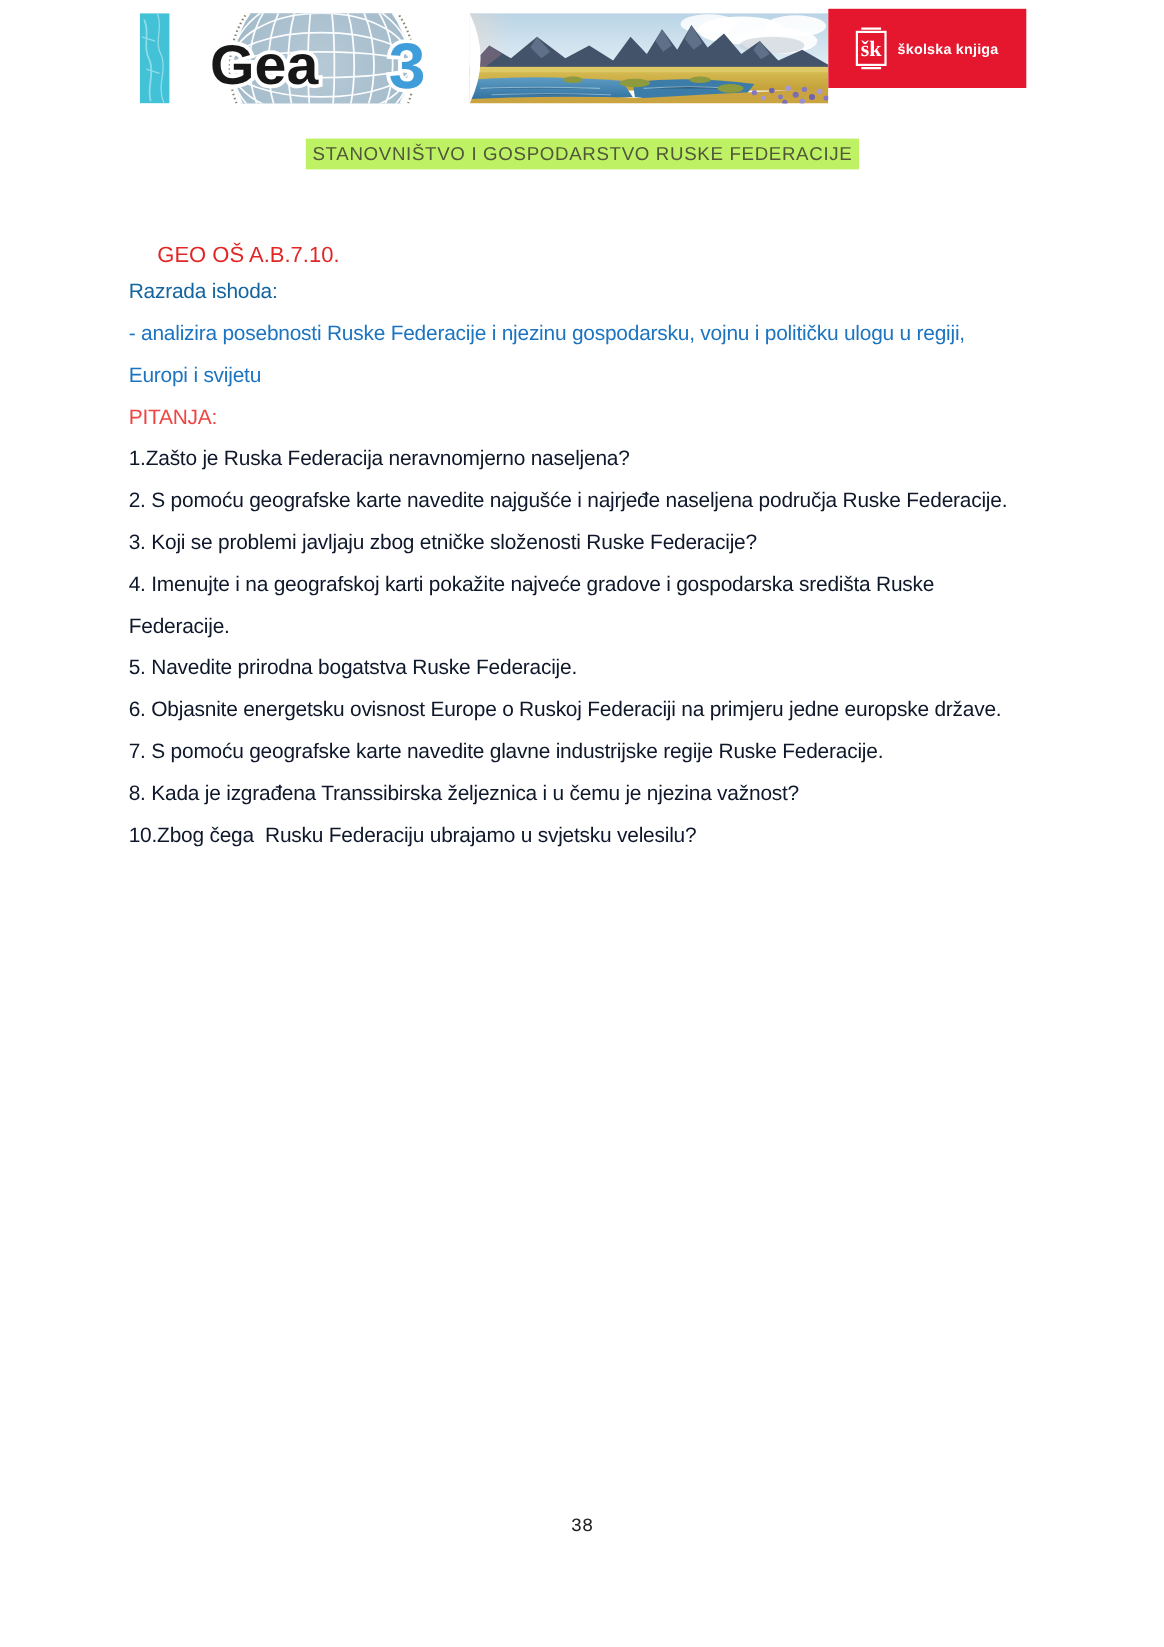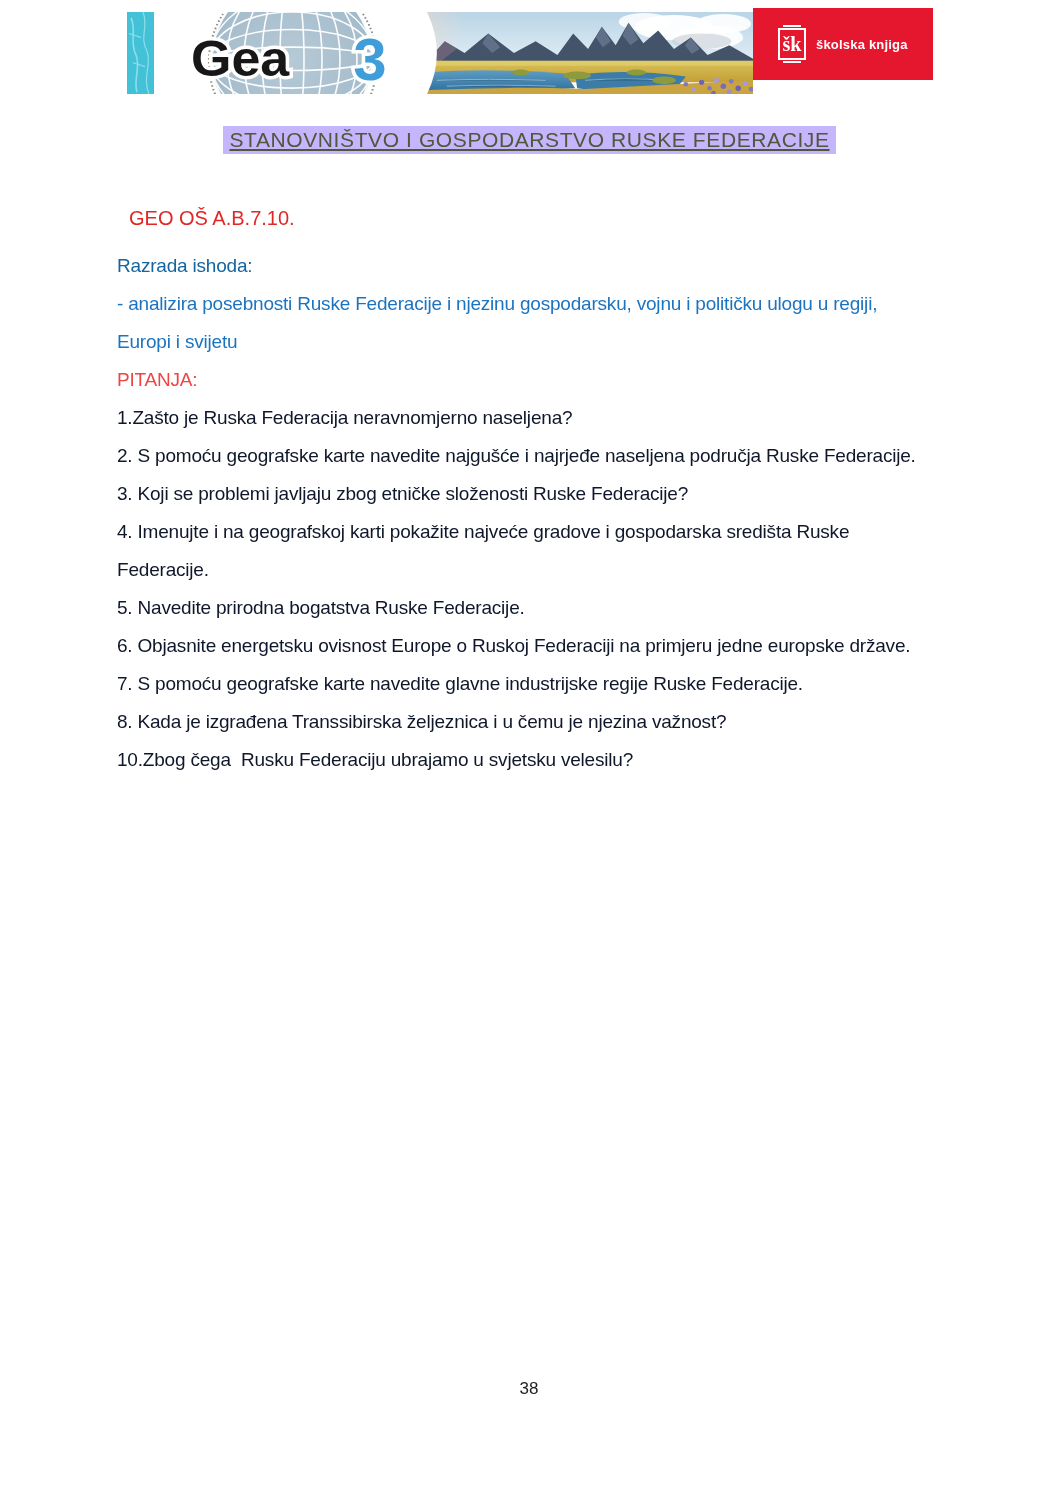--- a/index.html
+++ b/index.html
@@ -28,39 +28,40 @@
   .publisher-name{
     color:#ffffff;font-weight:bold;font-size:13px;letter-spacing:0.2px;
     white-space:nowrap;
   }
   
   .title-row{
     position:absolute;left:127px;top:126px;width:805px;
     text-align:center;line-height:26px;
   }
   .title-highlight{
-    display:inline-block;background:#c4b5fd;color:#50573a;
-    font-size:21px;letter-spacing:0.6px;padding:1px 6px;text-decoration:underline;
+    display:inline-block;background:#bef264;color:#50573a;
+    font-size:17px;letter-spacing:0.6px;padding:1px 6px;
   }
   .code-line{
-    position:absolute;left:127px;top:203px;width:805px;margin:2px;
+    position:absolute;left:127px;top:203px;width:805px;margin:16px;
     color:#e12726;font-size:20px;line-height:26px;
   }
   .flow{
     position:absolute;left:117px;top:247px;width:805px;
   }
   .flow p{margin:0;line-height:38px;font-size:19px;letter-spacing:-0.2px;}
   .outcome-label{color:#14659f;}
   .outcome-text{color:#1c74c0;}
   .questions-label{color:#ef4444;}
   .question{color:#0f172a;white-space:pre-wrap;}
   
   .footer{
     position:absolute;left:0;top:1379px;width:1058px;
     text-align:center;
+    font-family:Liberation Mono, monospace;
   }
   .page-number{font-size:17px;color:#222222;}
 </style>
 </head>
 <body>
 
 <div class="page">
 
   <header class="banner">
 

